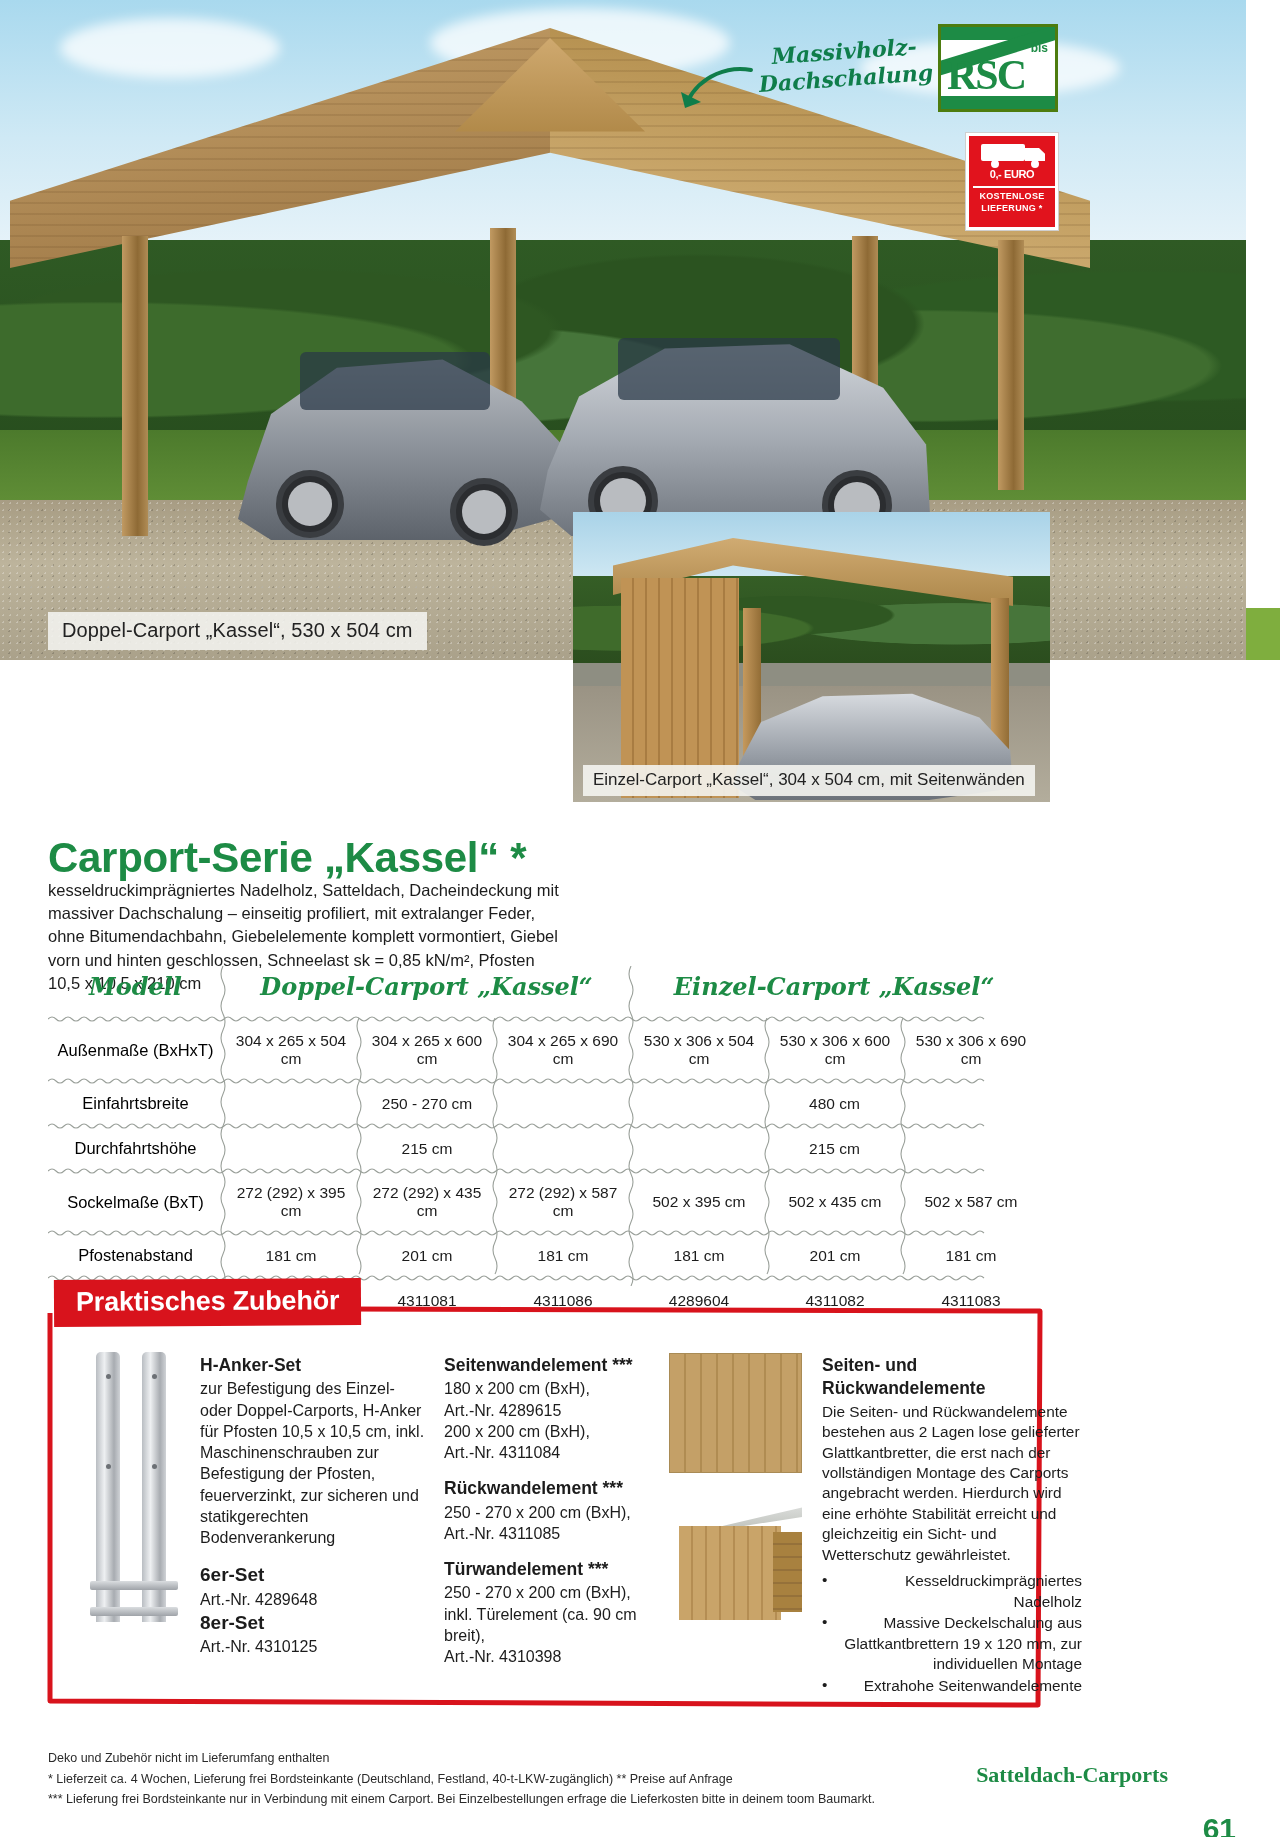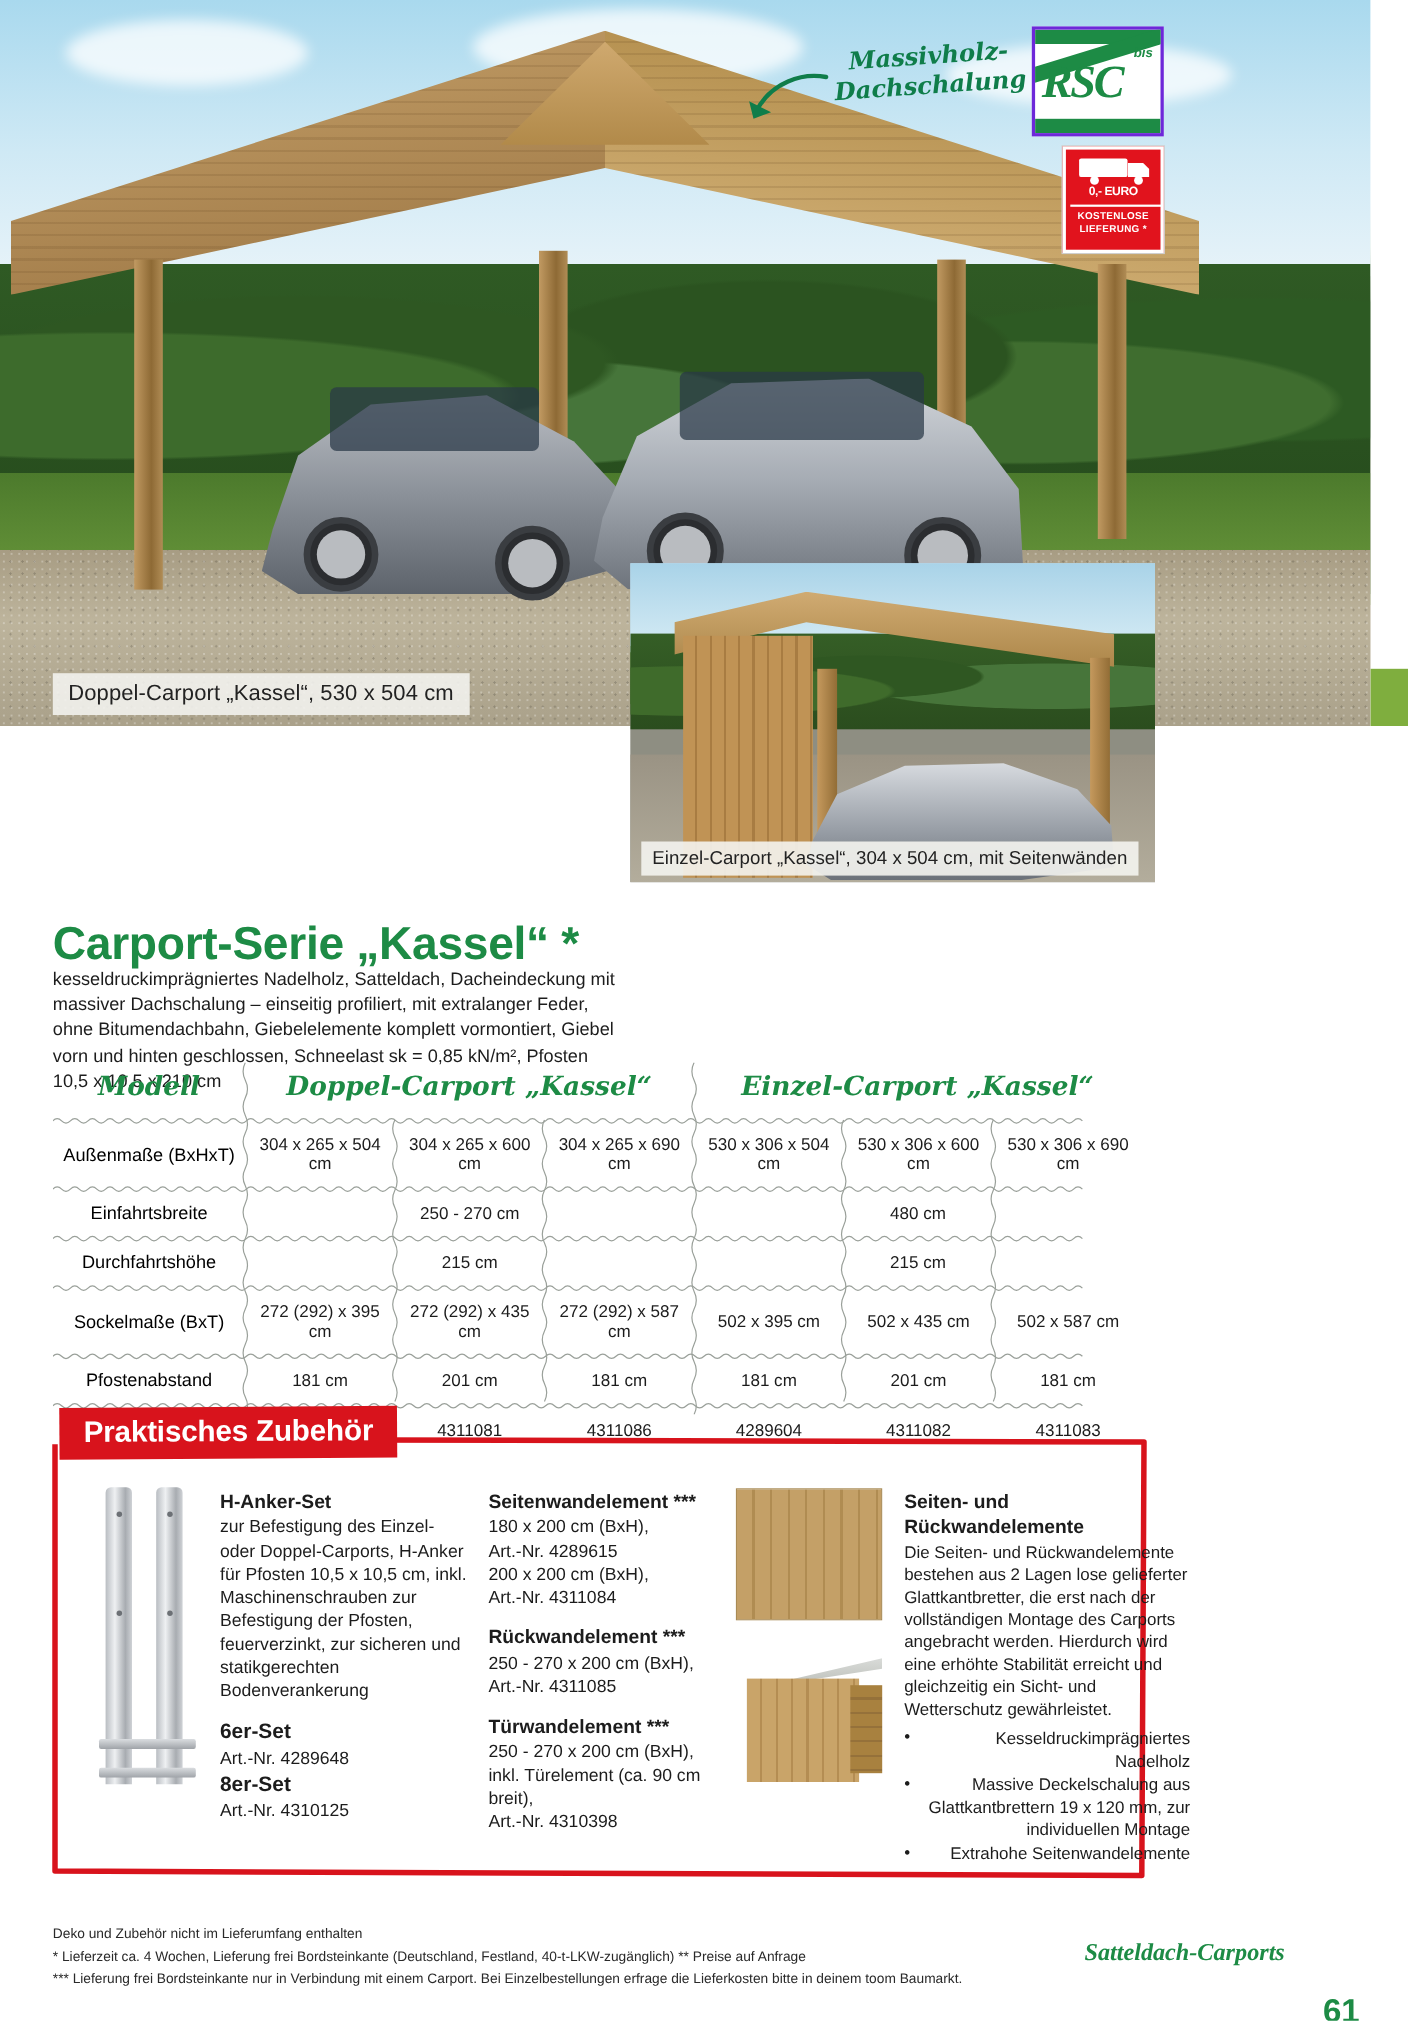--- a/index.html
+++ b/index.html
@@ -85,22 +85,22 @@
   .edge-strip .g{position:absolute;left:0;top:608px;width:34px;height:52px;background:#7fae3e;}
 
   
   .callout{position:absolute;left:735px;top:38px;width:220px;
     font-family:"DejaVu Serif", serif;font-style:italic;font-weight:700;
     color:#0f7d4a;font-size:22px;line-height:1.22;text-align:center;
     transform:rotate(-4deg);}
   .callout-arrow{position:absolute;left:675px;top:62px;width:80px;height:56px;}
 
   
-  .rsc{position:absolute;left:938px;top:24px;width:120px;height:100px;
-    background:#ffffff;border:3px solid #6d28d9;box-sizing:border-box;overflow:hidden;font-style:italic;}
+  .rsc{position:absolute;left:938px;top:24px;width:120px;height:88px;
+    background:#ffffff;border:3px solid #4d7c0f;box-sizing:border-box;overflow:hidden;}
   .rsc .bar{position:absolute;background:#1d8b45;}
   .rsc .b1{left:0;top:0;width:100%;height:13px;}
   .rsc .b2{left:0;bottom:0;width:100%;height:13px;}
   .rsc .diag{position:absolute;left:-10px;top:14px;width:150px;height:14px;background:#1d8b45;transform:rotate(-17deg);}
   .rsc .letters{position:absolute;left:6px;top:24px;width:108px;
     font-family:"Liberation Serif", serif;font-weight:700;font-size:42px;color:#1d8b45;letter-spacing:-2px;}
   .rsc .bis{position:absolute;right:7px;top:14px;font-size:12px;color:#1d8b45;font-weight:700;}
 
   
   .badge{position:absolute;left:966px;top:133px;width:92px;height:97px;
@@ -196,21 +196,21 @@
     background:linear-gradient(#dfe1df,#b9bcb6);
     clip-path:polygon(8% 100%,100% 16%,100% 44%,8% 100%,0 100%);}
   .shed-img .front{position:absolute;left:10px;top:24px;width:102px;height:94px;
     background:repeating-linear-gradient(90deg,#c9a469 0 12px,#b48d53 12px 14px);}
   .shed-img .side{position:absolute;left:104px;top:30px;width:29px;height:80px;
     background:repeating-linear-gradient(#a8813f 0 11px,#95713a 11px 13px);}
 
   
   .footnotes{position:absolute;left:48px;top:1748px;font-size:12.5px;line-height:1.65;color:#2a2a2a;}
   .footer-right{position:absolute;right:112px;top:1762px;
-    font-family:"Liberation Serif", serif;font-style:italic;font-weight:700;
+    font-family:"Liberation Serif", serif;font-weight:700;
     font-size:22px;color:#1d8b45;}
   .pageno{position:absolute;right:44px;top:1812px;font-size:30px;font-weight:700;color:#1d8b45;}
 </style>
 </head>
 <body>
 
 <div class="page">
 
   <div class="hero">
     <div class="sky"></div>

